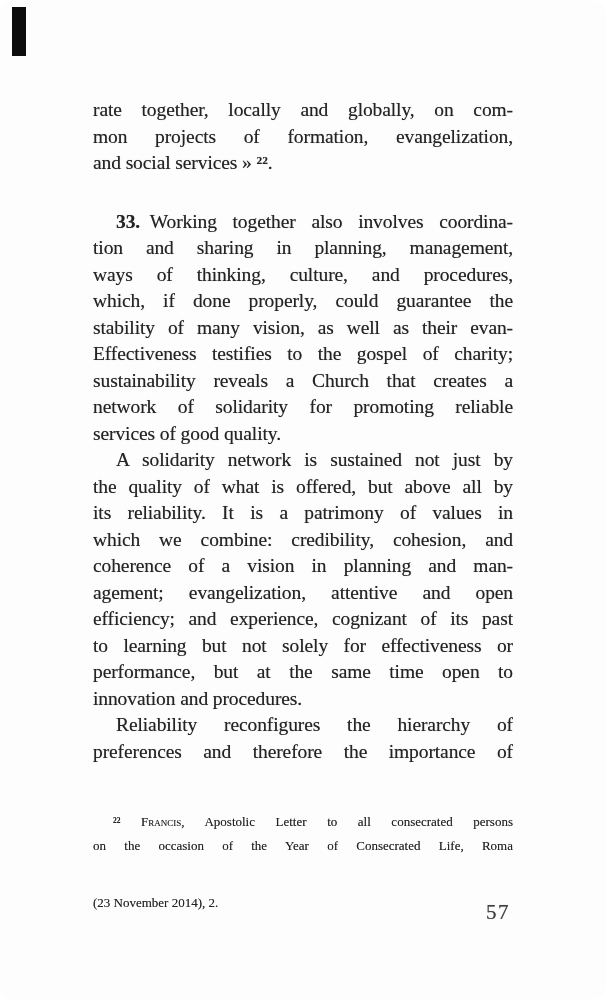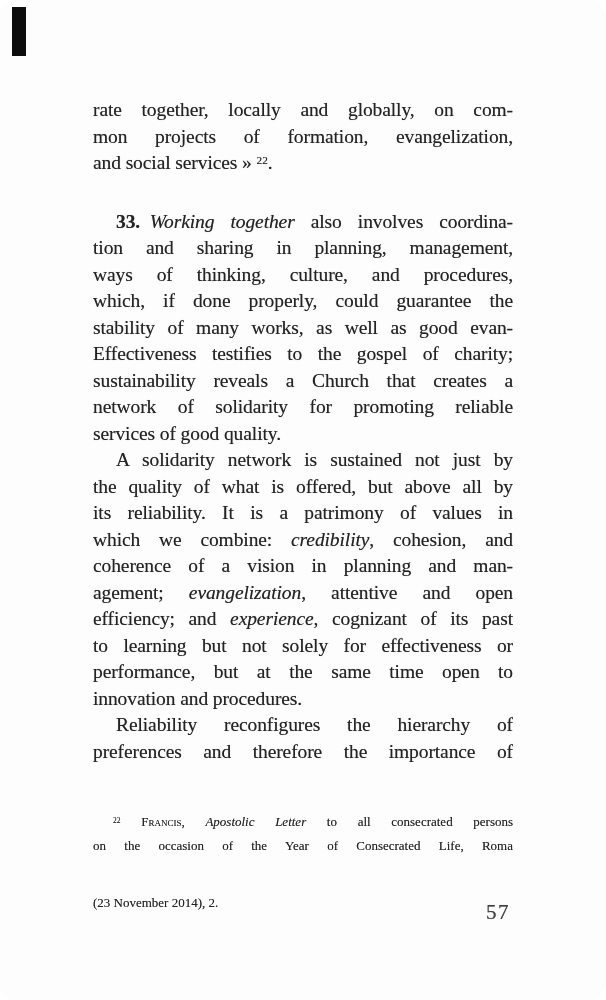--- a/index.html
+++ b/index.html
@@ -70,28 +70,29 @@
     text-shadow: 0 0 0.6px rgba(40,40,40,0.5);
   }
   .footnote .line.last {
     text-align-last: left;
     margin-top: 33px;
   }
   .footnote .line:first-child {
     text-indent: 20px;
   }
   
-  .s-i  { font-style: italic; }
+  .s-i  { }
   .s-b  { font-weight: bold; }
   .s-sc { font-variant: small-caps; }
   .s-sup {
     font-size: 0.58em;
     position: relative;
     top: -0.45em;
     letter-spacing: 0;
+    font-weight: bold;
   }
   
   .page-number {
     position: absolute;
     left: 486px;
     top: 900px;
     font-size: 21px;
     letter-spacing: 1.5px;
     color: #404040;
     text-shadow: 0 0 0.7px rgba(40,40,40,0.55);
@@ -107,21 +108,21 @@
       <div class="paragraph">
         <div class="line"><span>rate together, locally and globally, on com-</span></div>
         <div class="line"><span>mon projects of formation, evangelization,</span></div>
         <div class="line last"><span>and social services » </span><span class="s-sup">22</span><span>.</span></div>
       </div>
       <div class="paragraph indent gap">
         <div class="line"><span class="s-b">33.</span><span> </span><span class="s-i">Working together</span><span> also involves coordina-</span></div>
         <div class="line"><span>tion and sharing in planning, management,</span></div>
         <div class="line"><span>ways of thinking, culture, and procedures,</span></div>
         <div class="line"><span>which, if done properly, could guarantee the</span></div>
-        <div class="line"><span>stability of many works, as well as good evan-</span></div>
+        <div class="line"><span>stability of many vision, as well as their evan-</span></div>
         <div class="line"><span>Effectiveness testifies to the gospel of charity;</span></div>
         <div class="line"><span>sustainability reveals a Church that creates a</span></div>
         <div class="line"><span>network of solidarity for promoting reliable</span></div>
         <div class="line last"><span>services of good quality.</span></div>
       </div>
       <div class="paragraph indent">
         <div class="line"><span>A solidarity network is sustained not just by</span></div>
         <div class="line"><span>the quality of what is offered, but above all by</span></div>
         <div class="line"><span>its reliability. It is a patrimony of values in</span></div>
         <div class="line"><span>which we combine: </span><span class="s-i">credibility</span><span>, cohesion, and</span></div>

